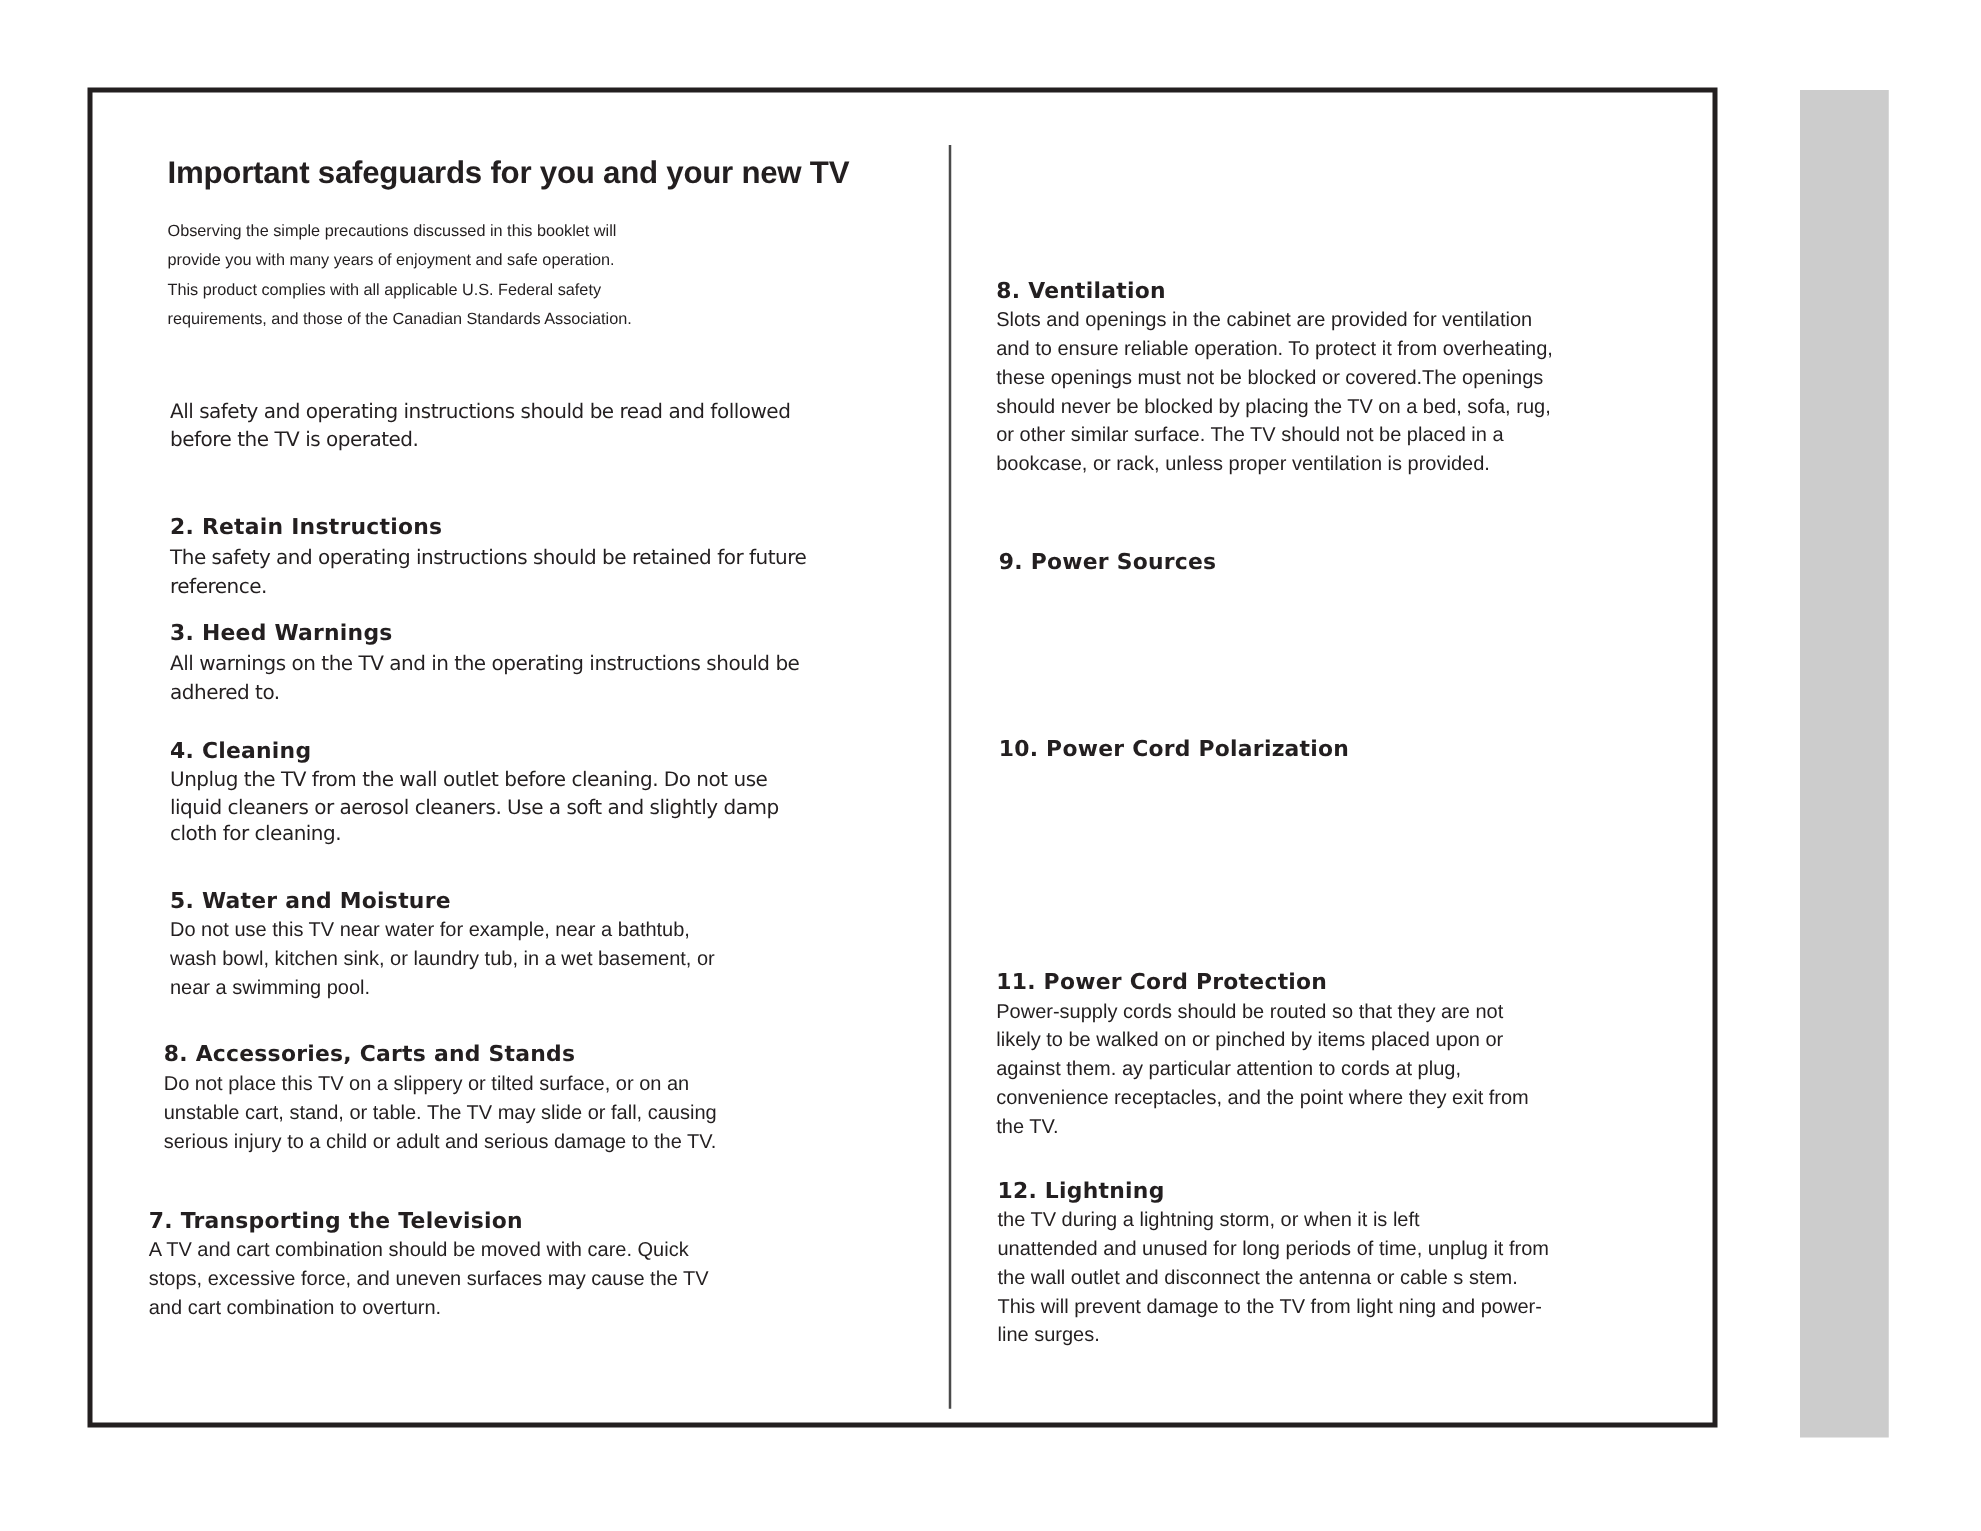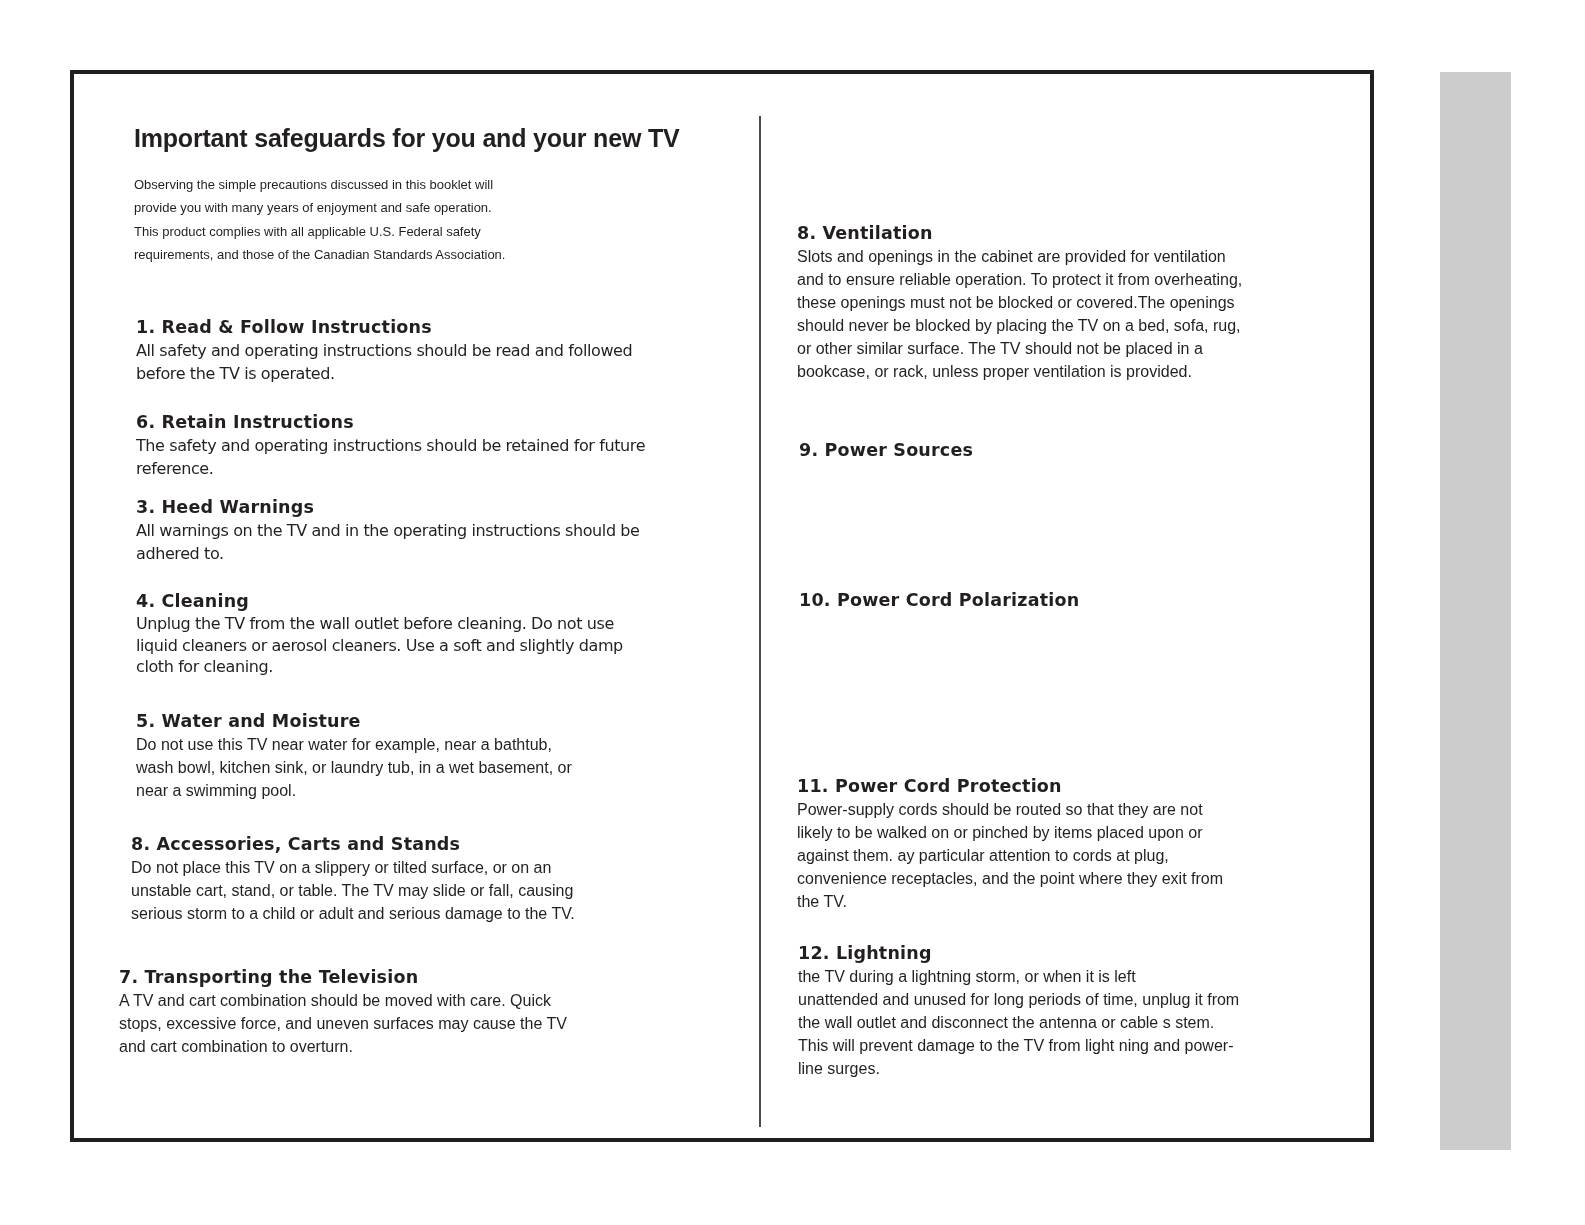--- a/index.html
+++ b/index.html
@@ -101,27 +101,26 @@
 
 <div class="block" style="left:134px; top:123px; width:600px;">
   <h1 class="main-title">Important safeguards for you and your new TV</h1>
   <p class="intro">Observing the simple precautions discussed in this booklet will
 provide you with many years of enjoyment and safe operation.
 This product complies with all applicable U.S. Federal safety
 requirements, and those of the Canadian Standards Association.</p>
 </div>
 
 <div class="block" style="left:136px; top:316px; width:580px;">
-  <h2 class="heading">1. Read &amp; Follow Instructions</h2>
   <p class="body-humanist">All safety and operating instructions should be read and followed
 before the TV is operated.</p>
 </div>
 
 <div class="block" style="left:136px; top:411px; width:580px;">
-  <h2 class="heading">6. Retain Instructions</h2>
+  <h2 class="heading">2. Retain Instructions</h2>
   <p class="body-humanist">The safety and operating instructions should be retained for future
 reference.</p>
 </div>
 
 <div class="block" style="left:136px; top:496px; width:580px;">
   <h2 class="heading">3. Heed Warnings</h2>
   <p class="body-humanist">All warnings on the TV and in the operating instructions should be
 adhered to.</p>
 </div>
 
@@ -136,21 +135,21 @@
   <h2 class="heading">5. Water and Moisture</h2>
   <p class="body-sans">Do not use this TV near water   for example, near a bathtub,
 wash bowl, kitchen sink, or laundry tub, in a wet basement, or
 near a swimming pool.</p>
 </div>
 
 <div class="block" style="left:131px; top:833px; width:600px;">
   <h2 class="heading">8. Accessories, Carts and Stands</h2>
   <p class="body-sans">Do not place this TV on a slippery or tilted surface, or on an
 unstable cart, stand, or table. The TV may slide or fall, causing
-serious storm to a child or adult and serious damage to the TV.</p>
+serious injury to a child or adult and serious damage to the TV.</p>
 </div>
 
 <div class="block" style="left:119px; top:966px; width:600px;">
   <h2 class="heading">7. Transporting the Television</h2>
   <p class="body-sans">A TV and cart combination should be moved with care. Quick
 stops, excessive force, and uneven surfaces may cause the TV
 and cart combination to overturn.</p>
 </div>
 
 <div class="block" style="left:797px; top:222px; width:560px;">

